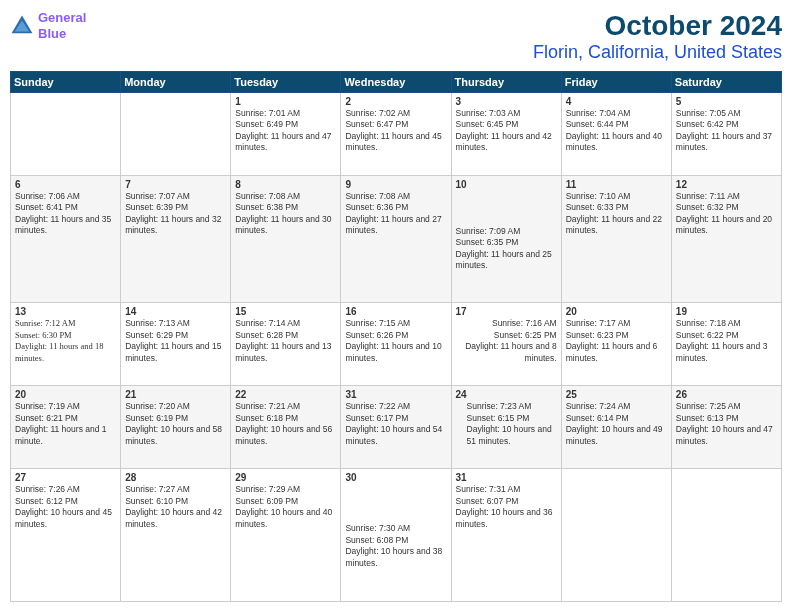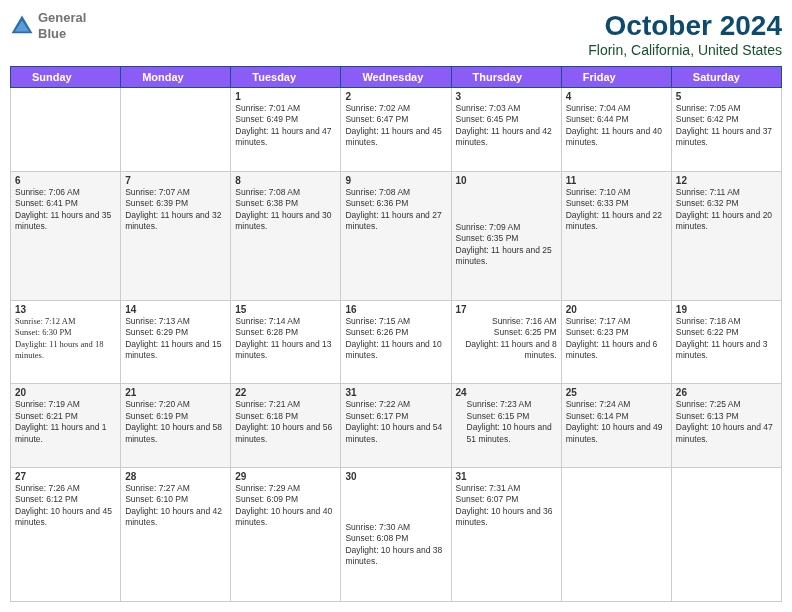--- a/index.html
+++ b/index.html
@@ -28,51 +28,51 @@
       align-items: center;
       gap: 4px;
     }
     .logo-text {
       font-size: 13px;
       font-weight: bold;
       color: #333;
       line-height: 1.2;
     }
     .logo-text span {
-      color: #737373;
+      color: #8b5cf6;
     }
     .logo-icon {
       width: 24px;
       height: 24px;
     }
     .title-block {
       text-align: right;
     }
     .title-block h1 {
       font-size: 28px;
       font-weight: bold;
       color: #0c4a6e;
     }
     .title-block h2 {
-      font-size: 14px;
-      color: #14532d;
+      font-size: 18px;
+      color: #1d4ed8;
       font-weight: normal;
     }
     .calendar {
       flex: 1;
       border: 1px solid #ccc;
       border-collapse: collapse;
       width: 100%;
       table-layout: fixed;
     }
     .calendar th {
-      background: #8b5cf6;
+      background: #0c4a6e;
       color: #fff;
       font-size: 11px;
-      padding: 4px 21px;
+      padding: 4px 3px;
       text-align: left;
       border: 1px solid #1a4f8a;
     }
     .calendar td {
       vertical-align: top;
       border: 1px solid #ccc;
       padding: 3px 4px;
       font-size: 9px;
       color: #333;
       background: #fff;

